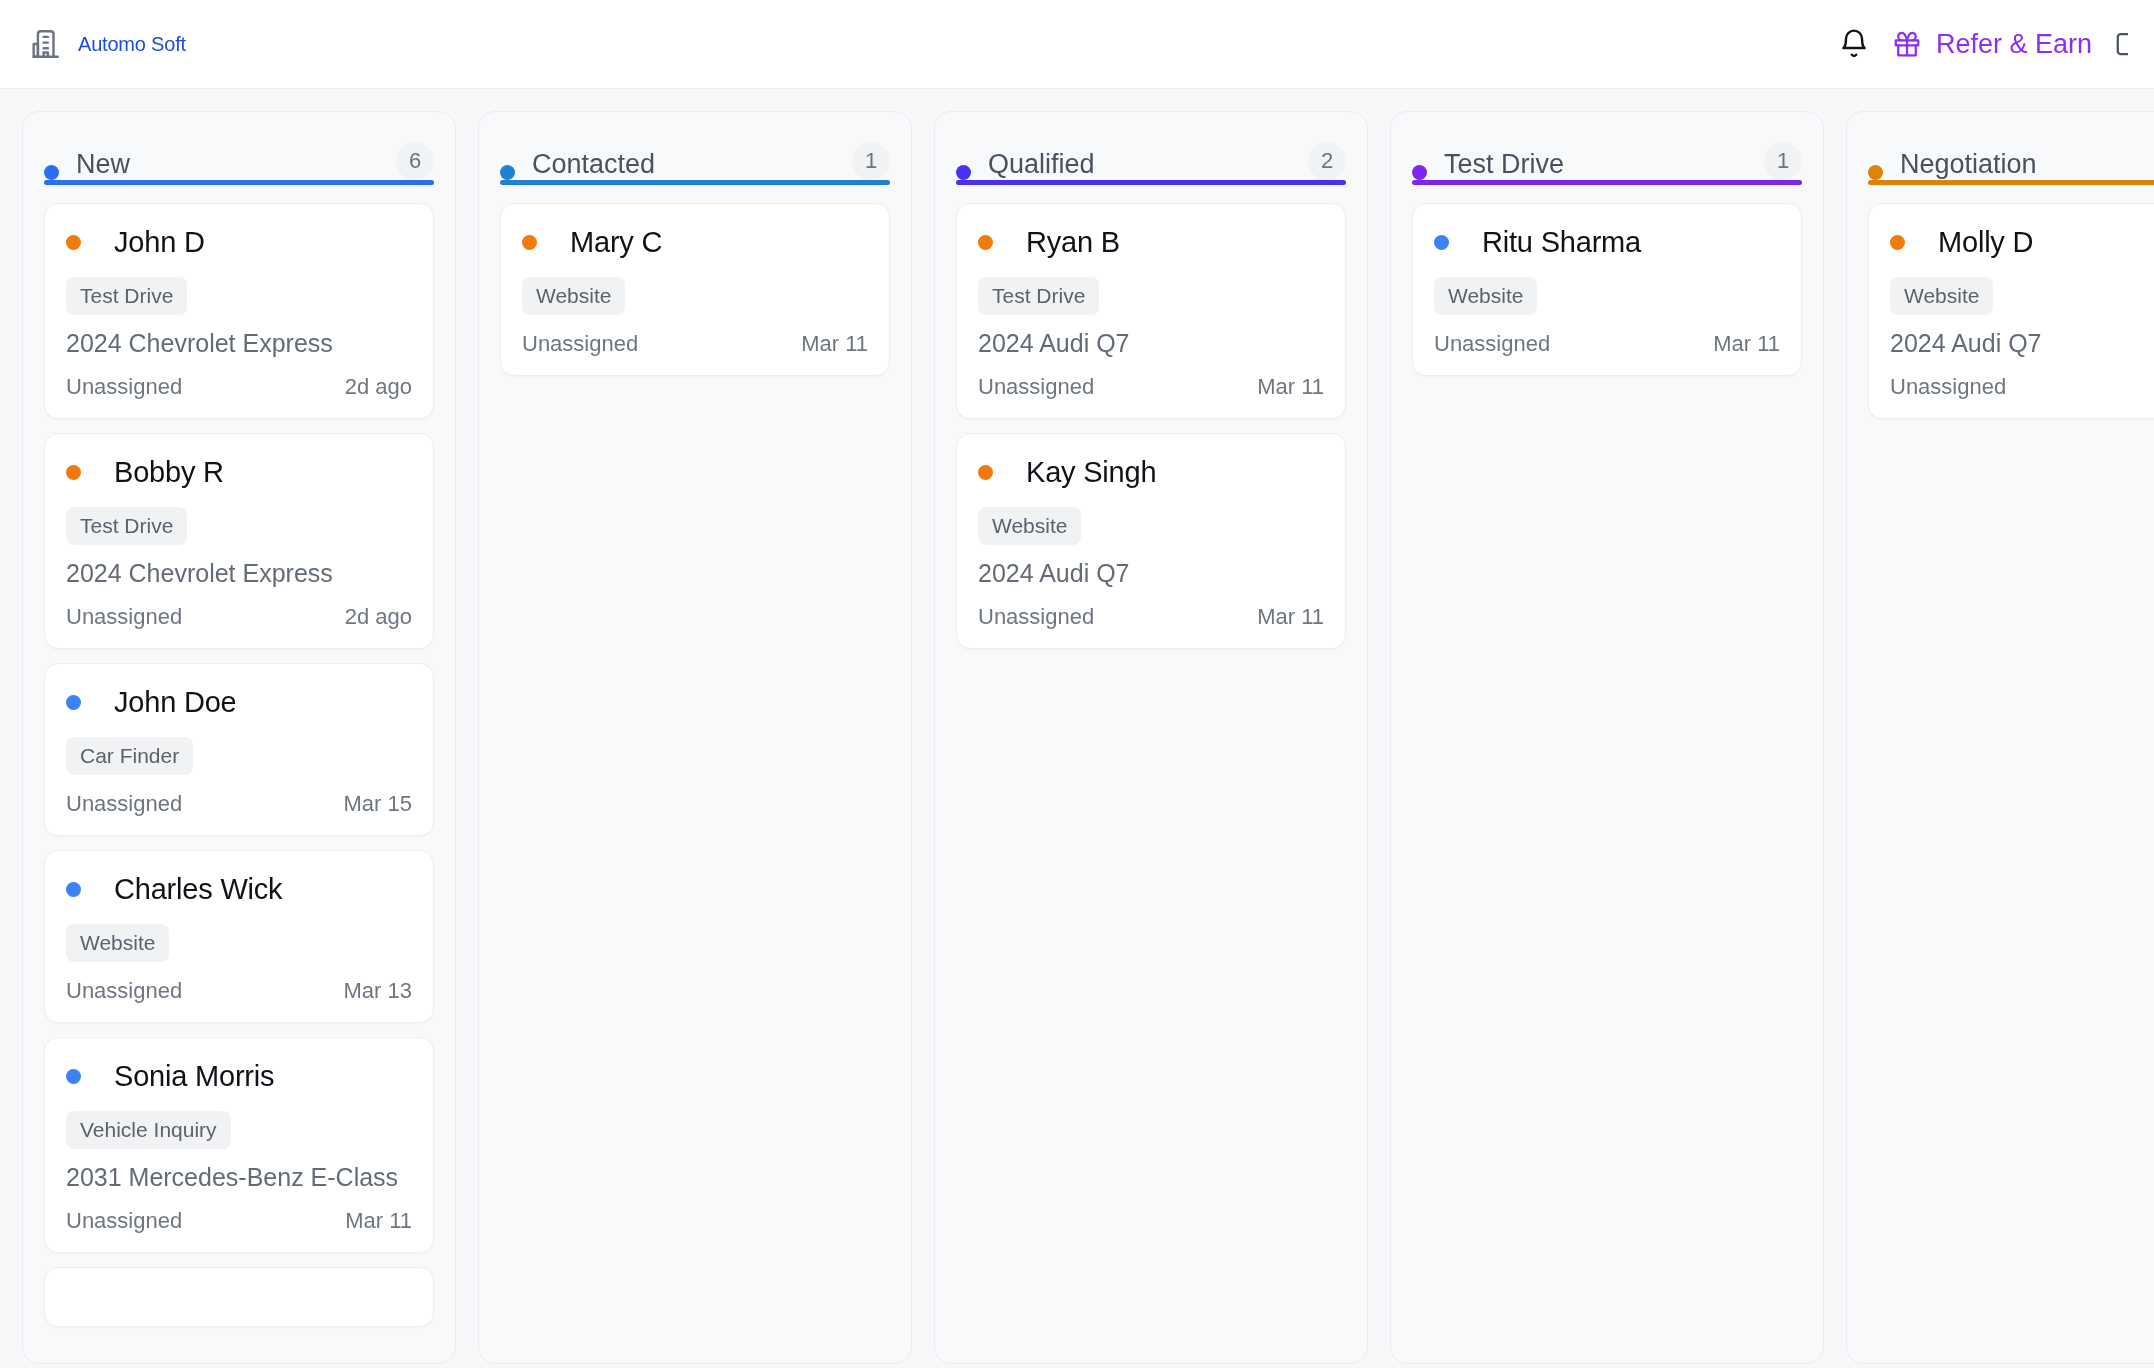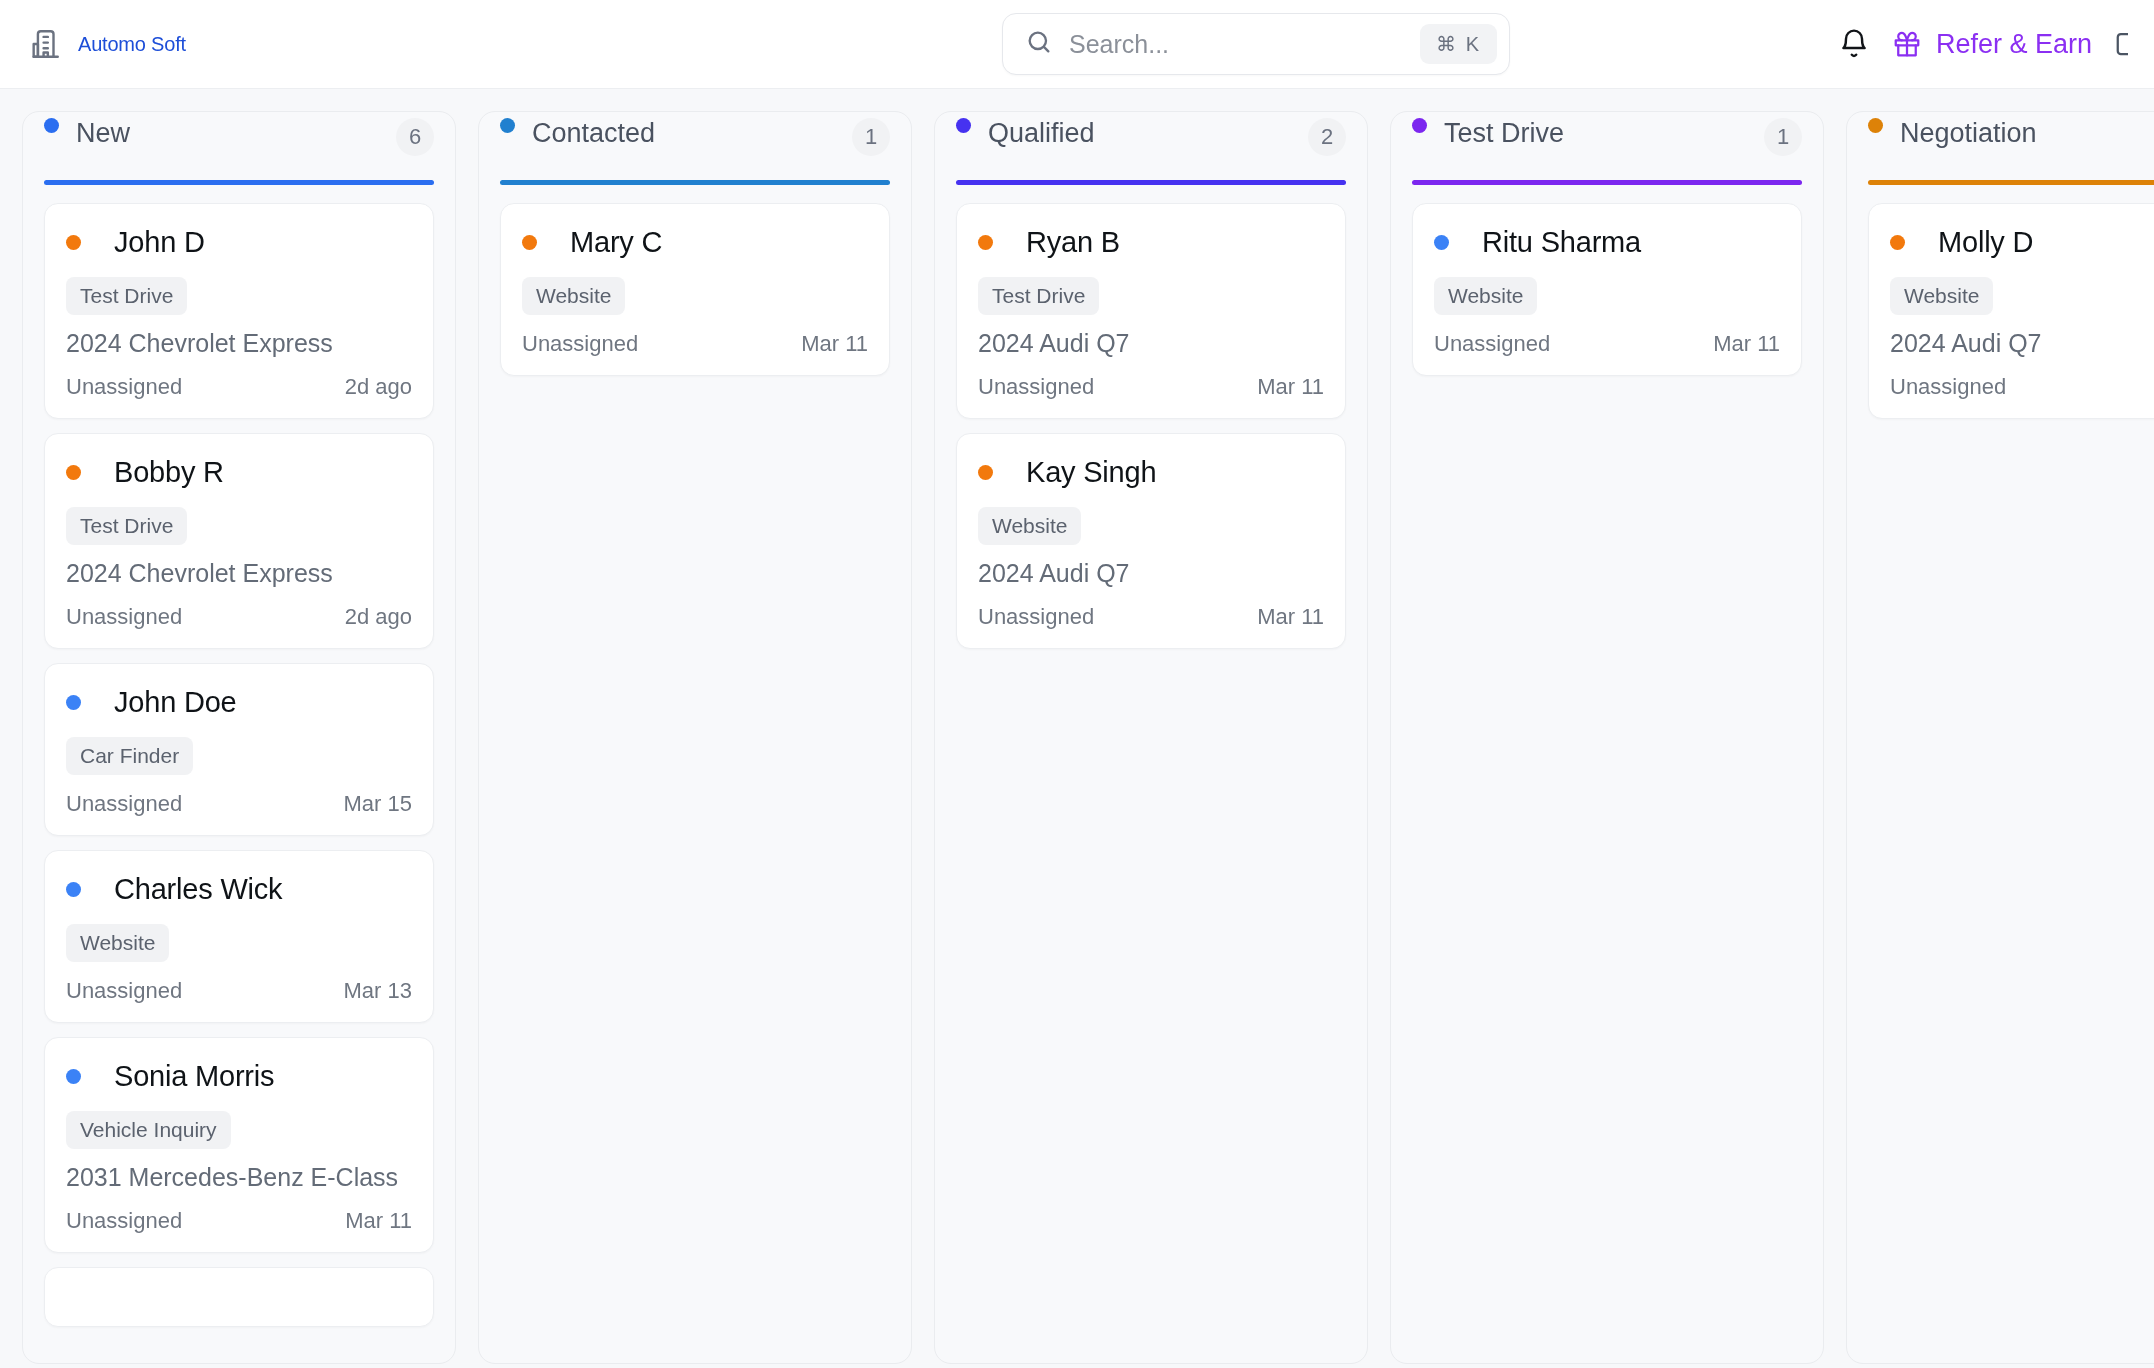--- a/index.html
+++ b/index.html
@@ -92,21 +92,21 @@
     flex: 0 0 434px;
     width: 434px;
     background: #f8f9fb;
     border: 1px solid #eaecef;
     border-radius: 17px;
     height: 1253px;
     padding: 0 21px;
     overflow: hidden;
   }
   .col-head {
-    display: flex; align-items: flex-start;
+    display: flex; align-items: flex-end;
     height: 68px;
     padding-top: 6px;
   }
   .col-dot { width: 15px; height: 15px; border-radius: 50%; flex: 0 0 auto; }
   .col-title {
     margin-left: 17px;
     font-size: 27px;
     color: #4a5260;
   }
   .col-count {
@@ -166,32 +166,20 @@
         <path d="M7 21V5a2 2 0 0 1 2-2h7a2 2 0 0 1 2 2v16"></path>
         <path d="M4 21h17"></path>
         <path d="M4 12h3v9H4z"></path>
         <path d="M11 7h3M11 11h3M11 15h3"></path>
         <path d="M11 21v-3h3v3"></path>
       </svg>
     </span>
     <span class="brand-name">Automo Soft</span>
   </div>
 
-  <div class="search-wrap">
-    <div class="searchbox">
-      <span>
-        <svg class="search-icon" viewBox="0 0 24 24" fill="none" stroke="currentColor" stroke-width="2" stroke-linecap="round">
-            <circle cx="11" cy="11" r="7"></circle>
-            <path d="M20 20l-3.6-3.6"></path>
-          </svg>
-      </span>
-      <input class="search-input" type="text" placeholder="Search..." style="">
-      <span class="kbd">⌘ K</span>
-    </div>
-  </div>
 
   <div class="head-actions">
     <span>
       <svg class="bell-icon" viewBox="0 0 24 24" fill="none" stroke="currentColor" stroke-width="1.8" stroke-linecap="round" stroke-linejoin="round">
         <path d="M18 8a6 6 0 1 0-12 0c0 6-2 7-2 7h16s-2-1-2-7"></path>
         <path d="M10.3 20a2 2 0 0 0 3.4 0"></path>
       </svg>
     </span>
 
     <span class="refer">

